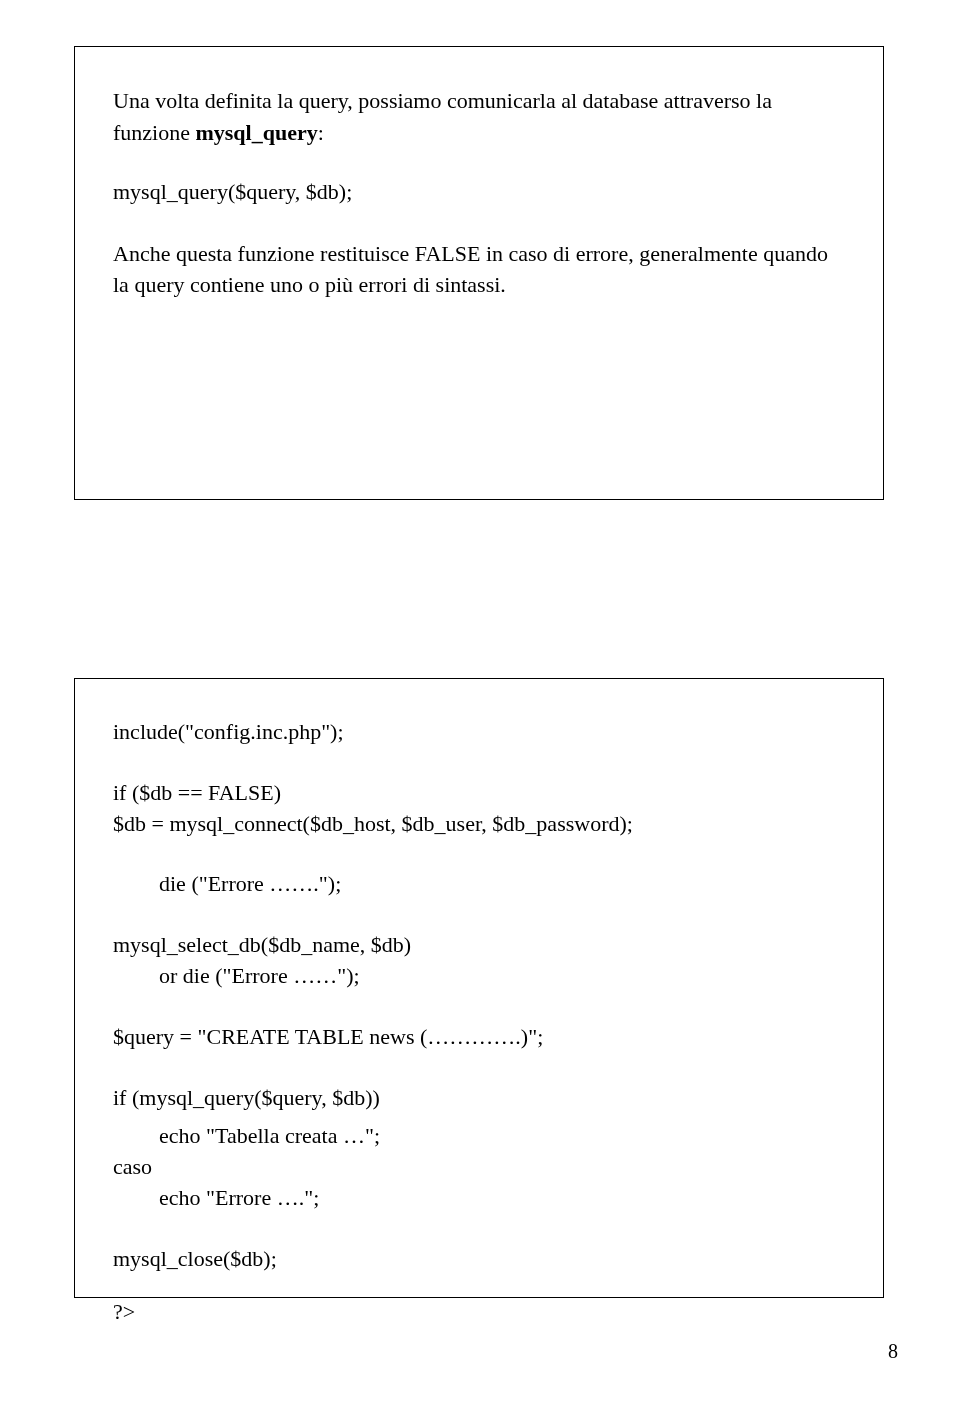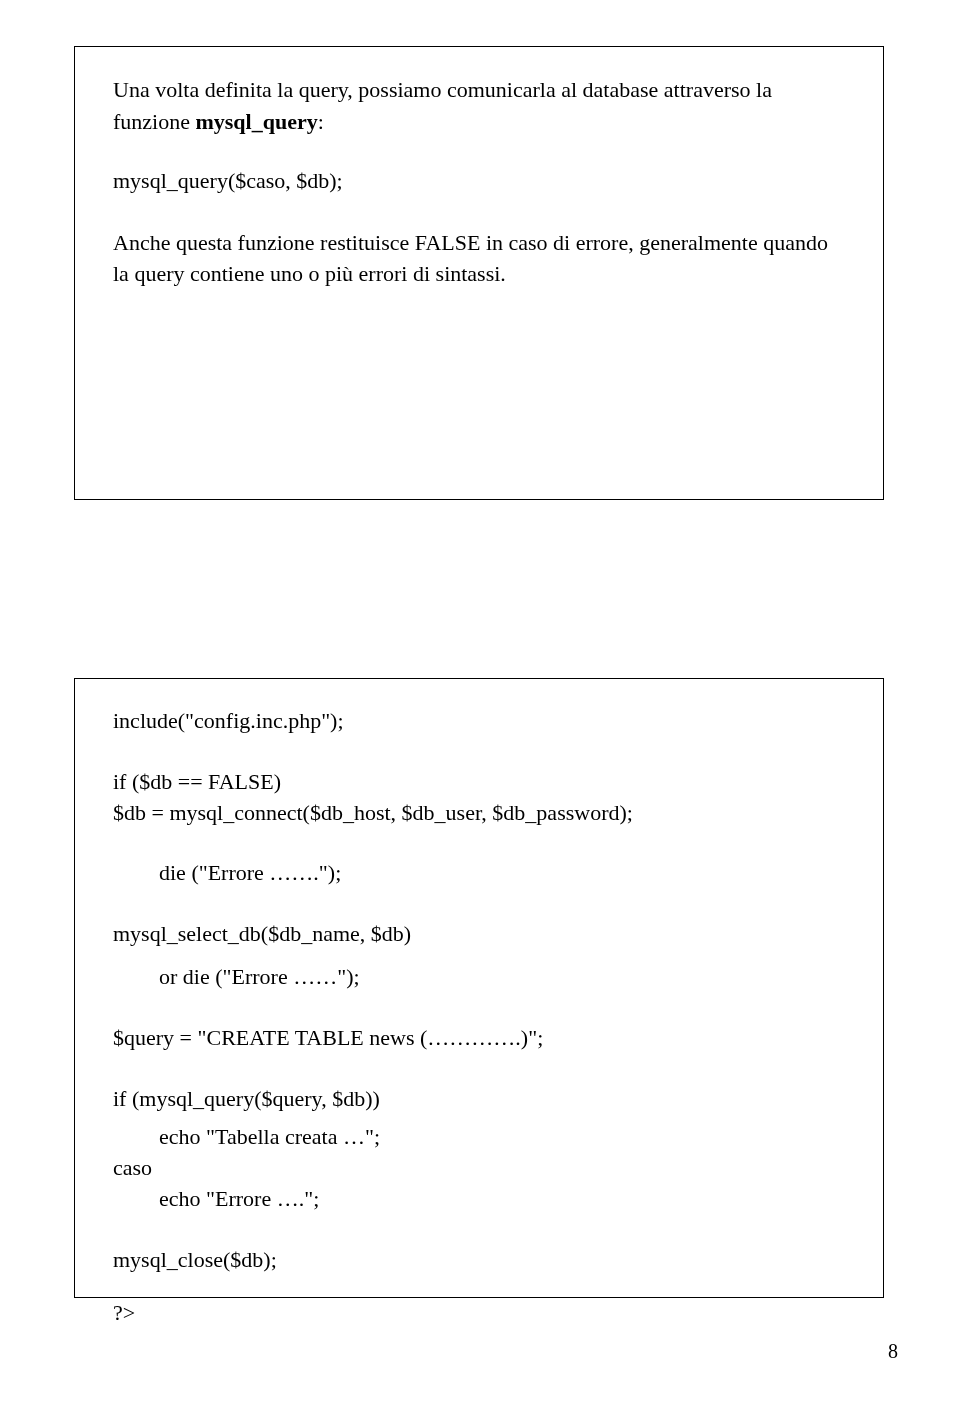--- a/index.html
+++ b/index.html
@@ -13,21 +13,21 @@
 .page {
   width: 960px;
   height: 1407px;
   position: relative;
   box-sizing: border-box;
 }
 .box {
   position: absolute;
   border: 1px solid #000;
   box-sizing: border-box;
-  padding: 27px 38px;
+  padding: 38px 38px;
 }
 .box1 {
   left: 74px;
   top: 46px;
   width: 810px;
   height: 454px;
 }
 .box2 {
   left: 74px;
   top: 678px;
@@ -47,30 +47,30 @@
 </style>
 </head>
 <body>
 
 <div class="page">
 
   <div class="box box1">
     <p class="para">
       <span>Una volta definita la query, possiamo comunicarla al database attraverso la funzione </span><span class="bold">mysql_query</span><span>:</span>
     </p>
-    <p class="codep">mysql_query($caso, $db);</p>
+    <p class="codep">mysql_query($query, $db);</p>
     <p class="para">Anche questa funzione restituisce FALSE in caso di errore, generalmente quando la query contiene uno o più errori di sintassi.</p>
   </div>
 
   <div class="box box2">
     <p class="codep">include("config.inc.php");</p>
     <p class="codep" style="margin-bottom:0">if ($db == FALSE)</p>
     <p class="codep">$db = mysql_connect($db_host, $db_user, $db_password);</p>
     <p class="codep indent">die ("Errore …….");</p>
-    <p class="codep" style="margin-bottom:12px">mysql_select_db($db_name, $db)</p>
+    <p class="codep" style="margin-bottom:0">mysql_select_db($db_name, $db)</p>
     <p class="codep indent">or die ("Errore ……");</p>
     <p class="codep">$query = "CREATE TABLE news (………….)";</p>
     <p class="codep" style="margin-bottom:8px">if (mysql_query($query, $db))</p>
     <p class="codep indent" style="margin-bottom:0">echo "Tabella creata …";</p>
     <p class="codep" style="margin-bottom:0">caso</p>
     <p class="codep indent">echo "Errore ….";</p>
     <p class="codep" style="margin-bottom:22px">mysql_close($db);</p>
     <p class="codep" style="margin-bottom:0">?&gt;</p>
   </div>
 

